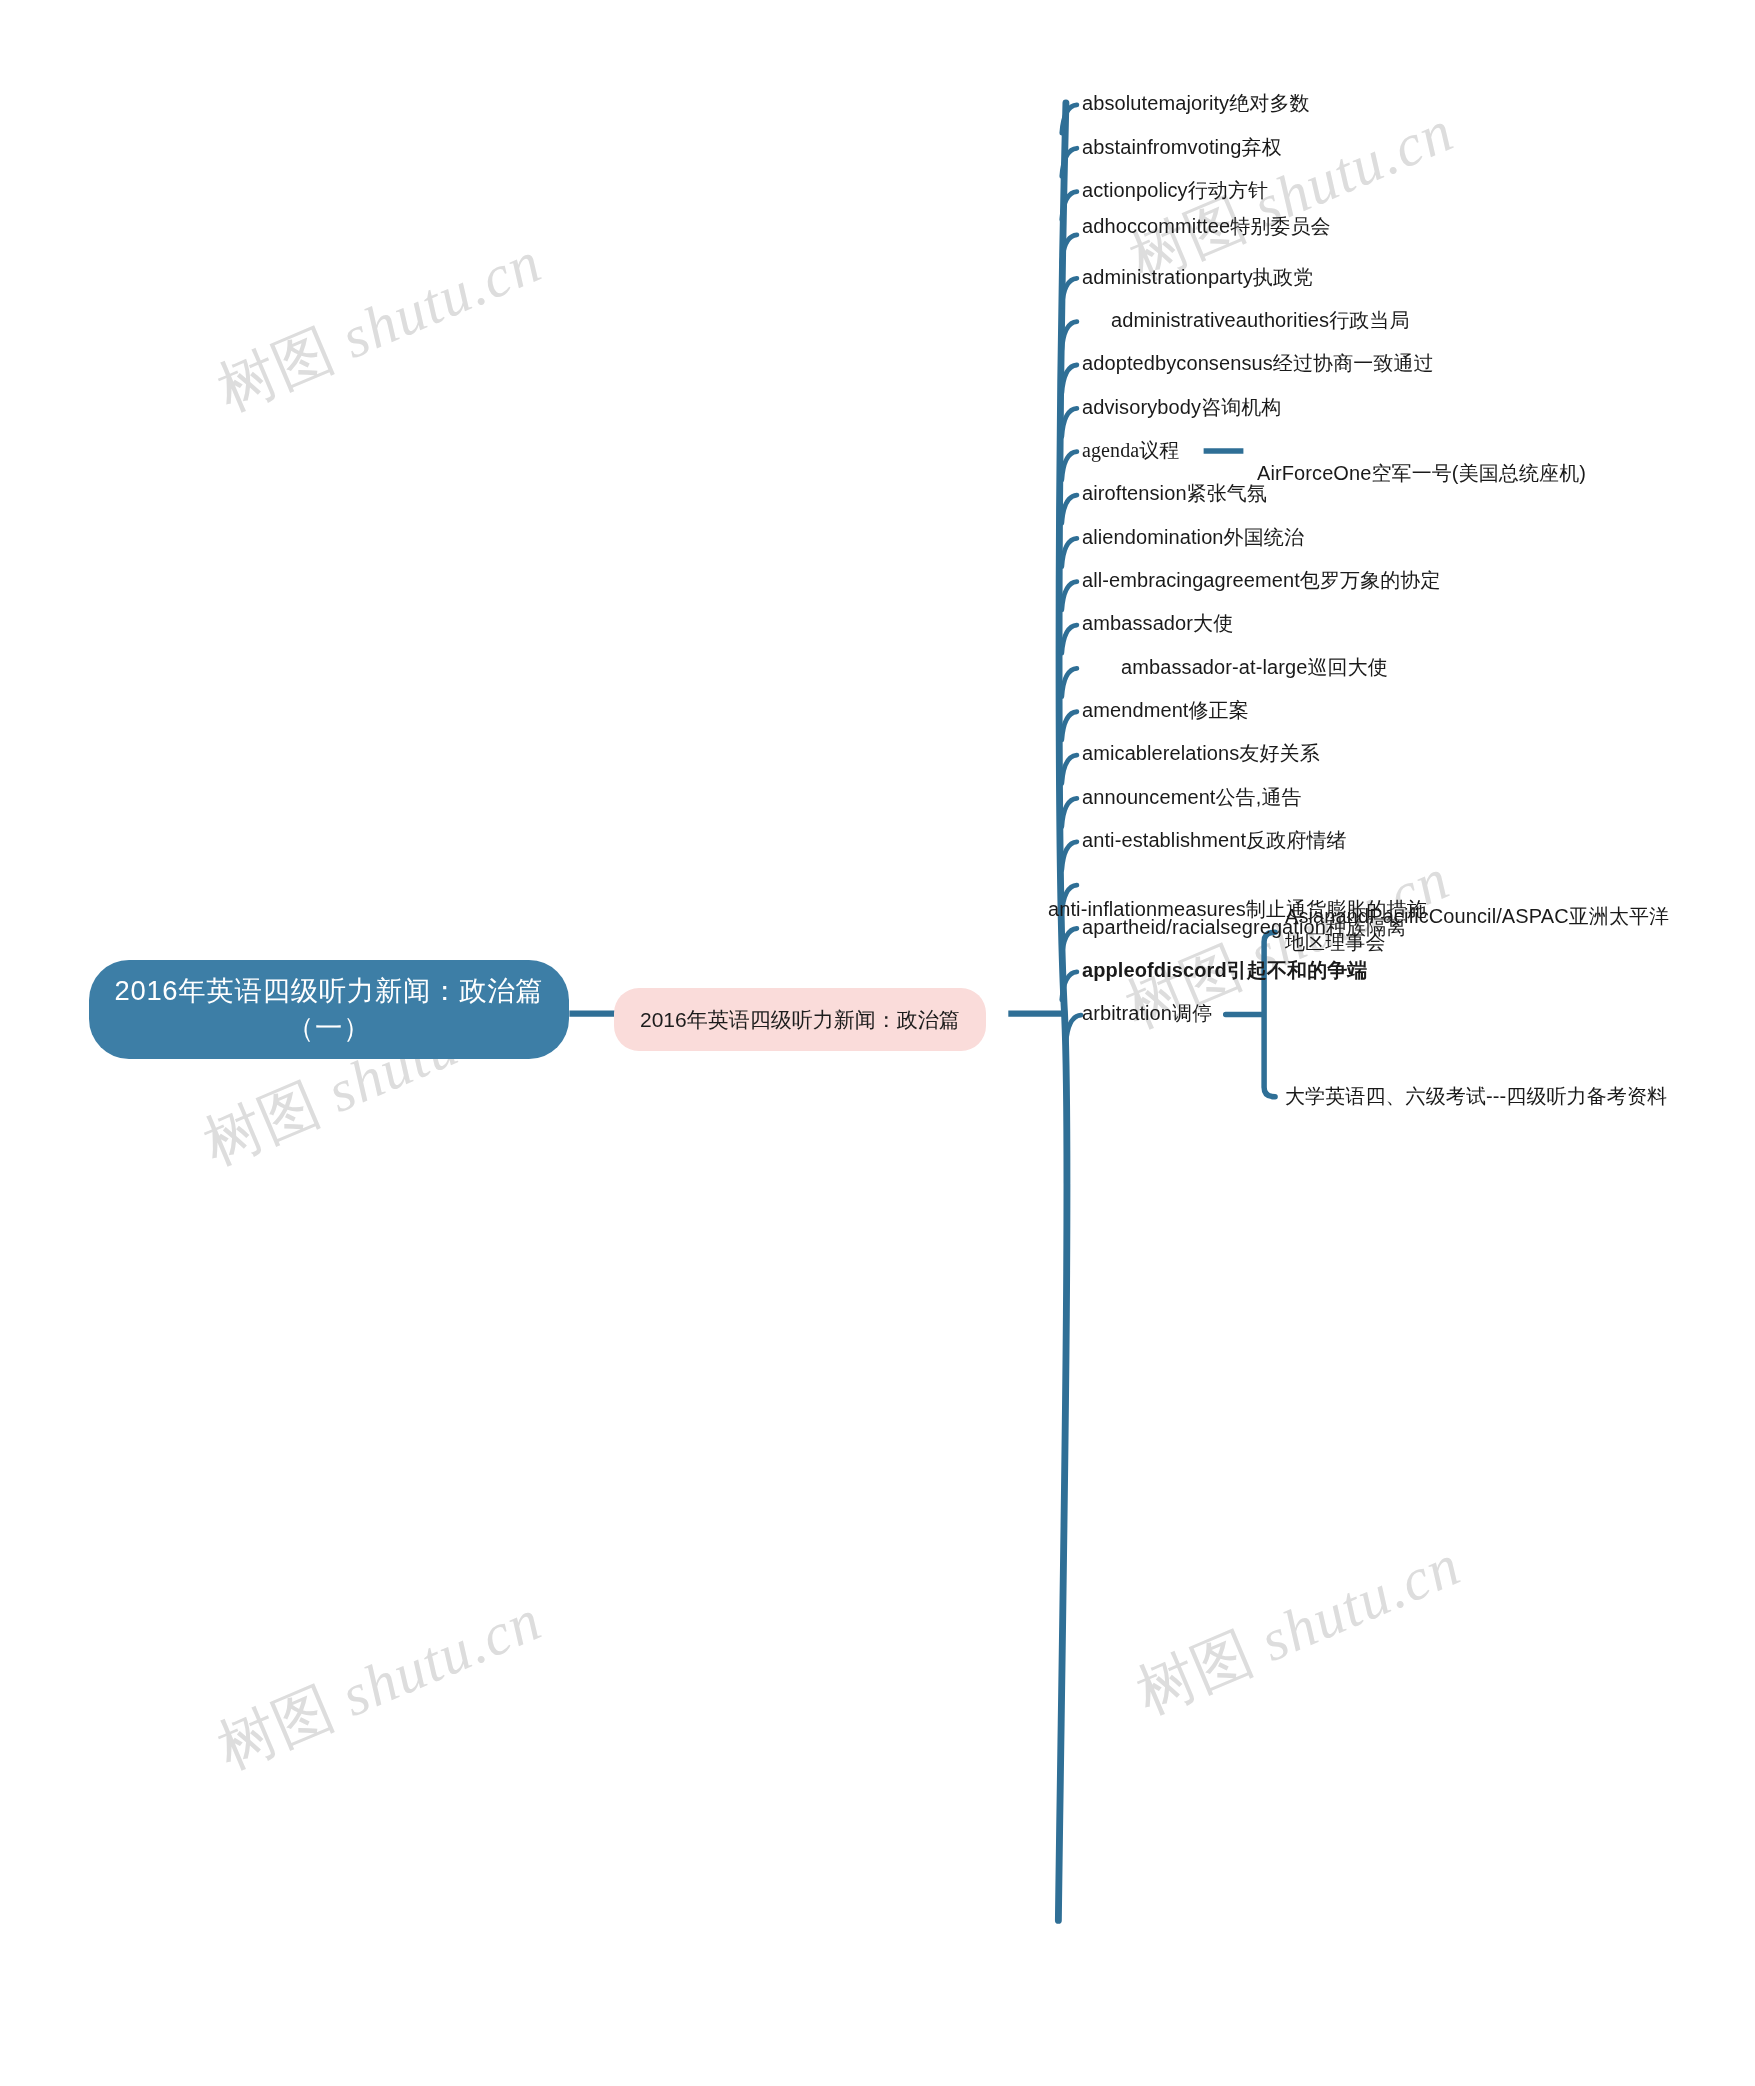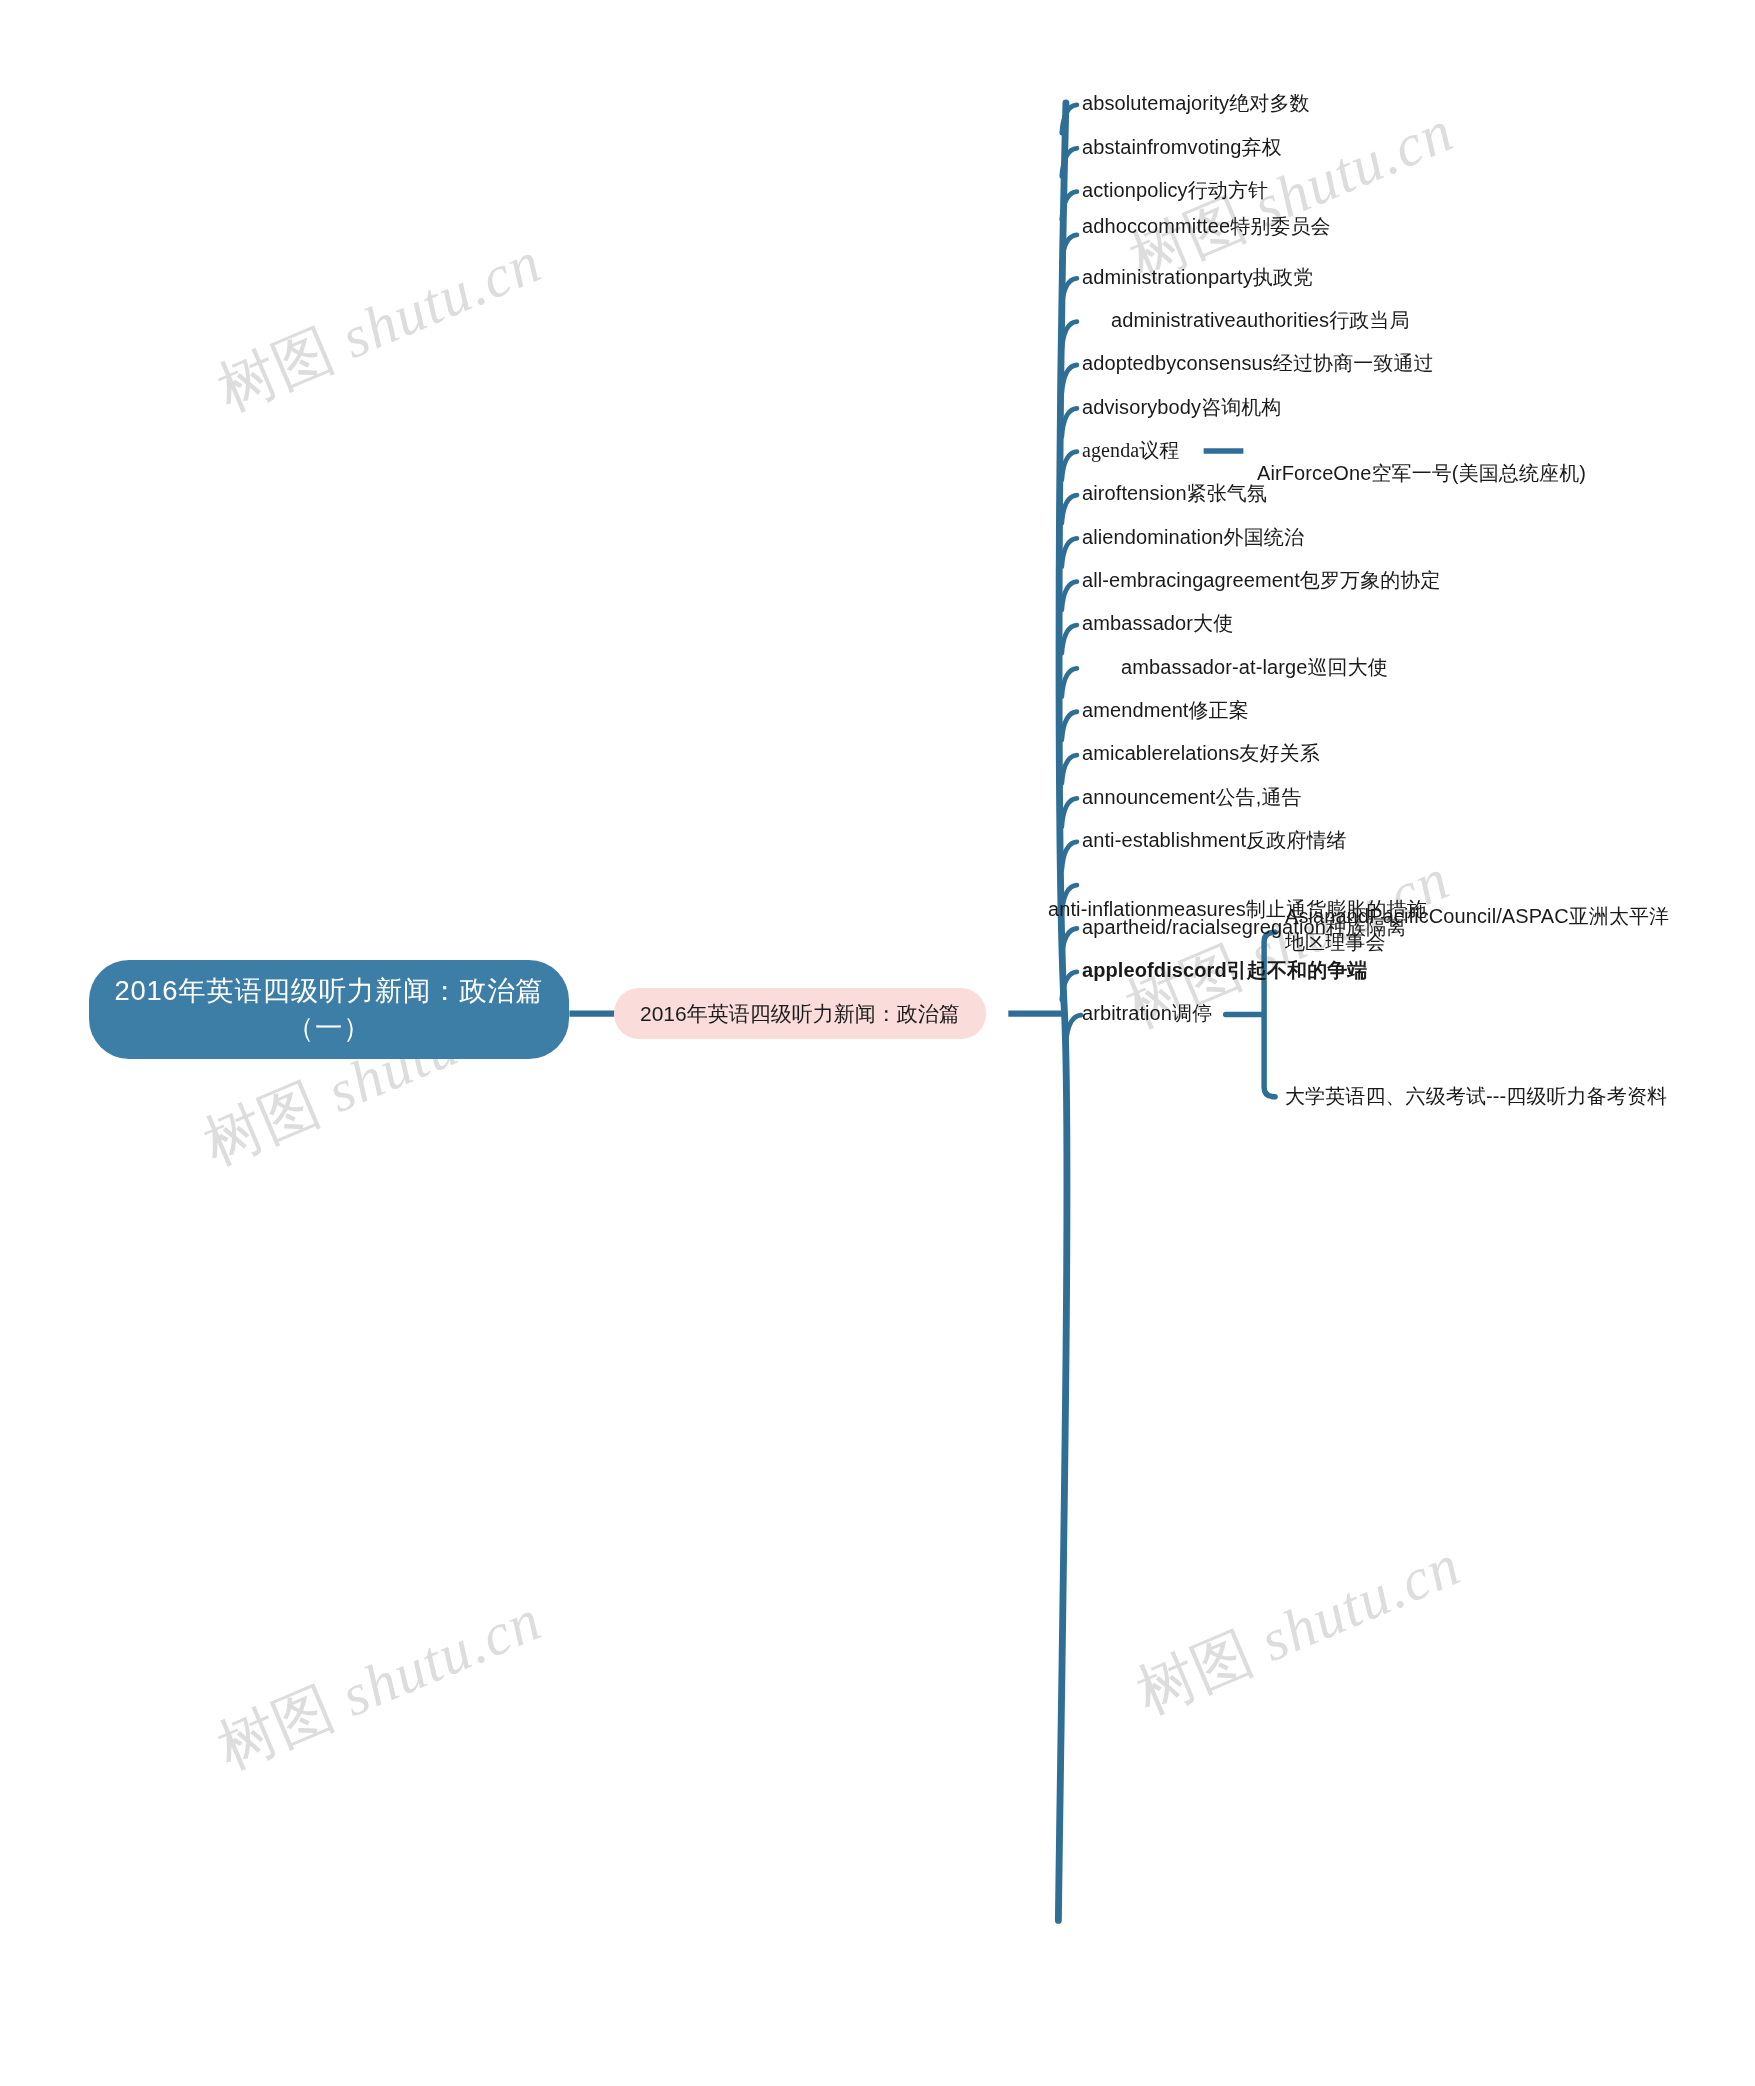--- a/index.html
+++ b/index.html
@@ -75,21 +75,21 @@
     text-align: center;
     font-size: 27.4px;
     line-height: 1.34;
     padding: 0 23px;
     letter-spacing: 0.7px;
   }
 
   #topic-node {
     left: 614px;
     top: 988px;
-    height: 51px;
+    height: 63px;
     background: #fadcda;
     border-radius: 25px;
     color: #1c1c1c;
     display: flex;
     align-items: center;
     justify-content: center;
     font-size: 21px;
     padding: 0 26px;
     white-space: nowrap;
   }

